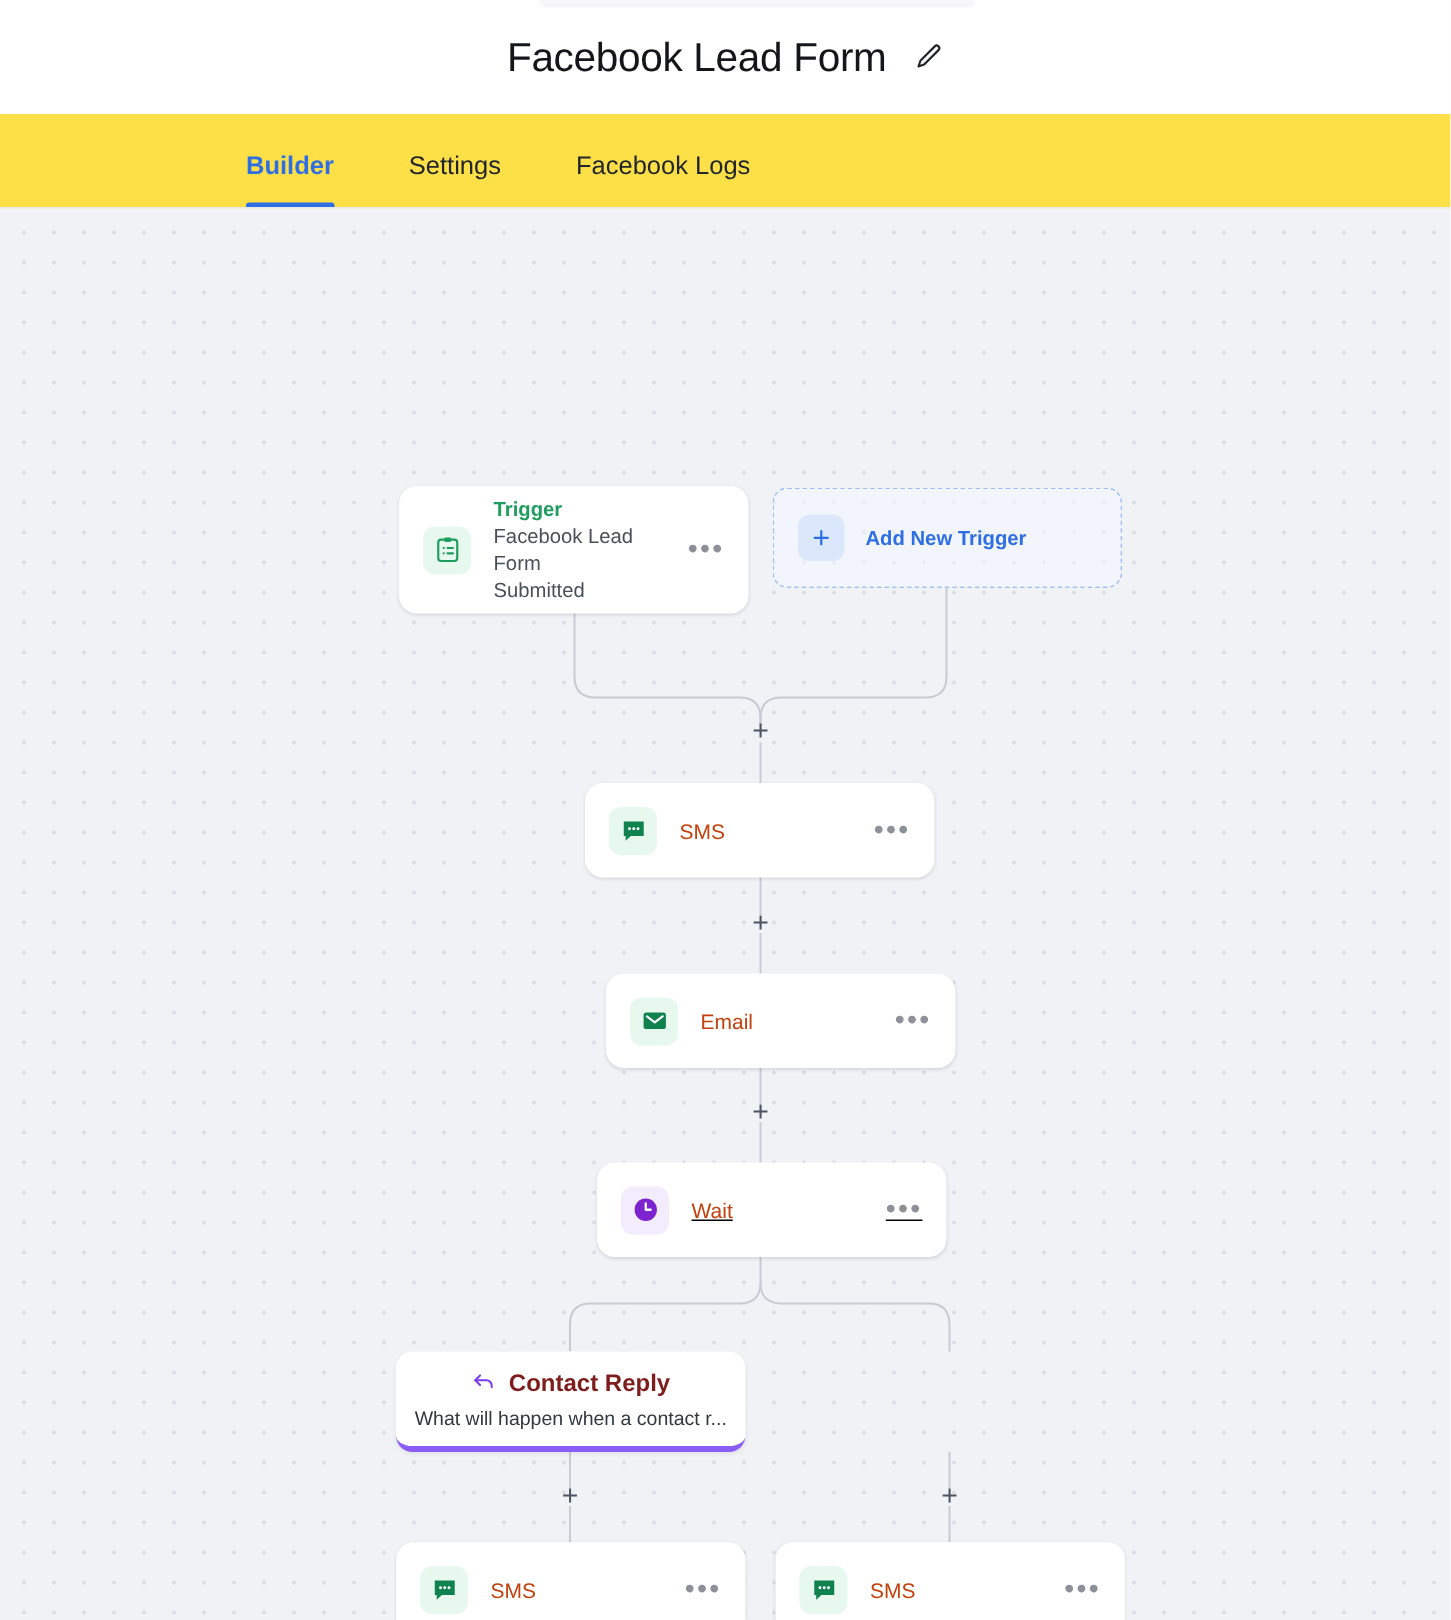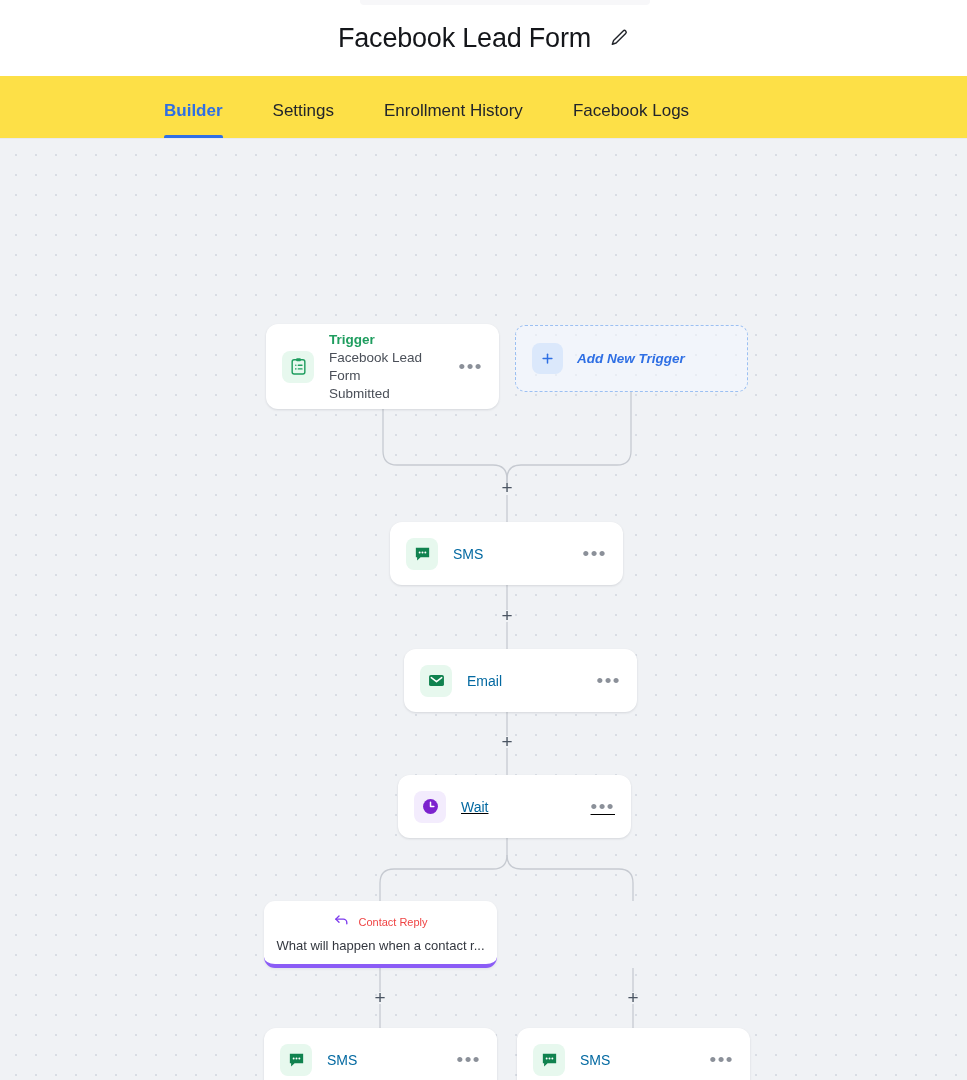--- a/index.html
+++ b/index.html
@@ -138,21 +138,20 @@
     position: absolute;
     left: 515px; top: 186px;
     width: 233px; height: 67px;
     border: 1.4px dashed #9cc0f2;
     border-radius: 10px;
     background: rgba(244,248,255,0.55);
     display: flex;
     align-items: center;
     padding-left: 16px;
     cursor: pointer;
-    font-style: italic;
   }
   .plus-box {
     width: 31px; height: 31px;
     border-radius: 8px;
     background: #dbe8fb;
     display: flex;
     align-items: center;
     justify-content: center;
     color: #2f6fe4;
     font-size: 20px;
@@ -167,42 +166,42 @@
   }
 
   
   .action-node {
     width: 233px; height: 63px;
     padding: 0 14px 0 16px;
   }
   .action-label {
     margin-left: 15px;
     font-size: 14px;
-    color: #0369a1;
+    color: #c2410c;
     flex: 1 1 auto;
   }
 
   
   .branch-node {
     position: absolute;
     width: 233px; height: 67px;
     background: #ffffff;
     border-radius: 11px;
     border-bottom: 4px solid #8b5cf6;
     box-shadow: 0 1px 3px rgba(16,24,40,0.07);
     display: flex;
     flex-direction: column;
     align-items: center;
     justify-content: center;
     cursor: pointer;
   }
   .branch-title {
-    font-size: 11px;
-    color: #ef4444;
-    font-weight: 400;
+    font-size: 16px;
+    color: #7f1d1d;
+    font-weight: 700;
     display: flex;
     align-items: center;
     gap: 8px;
     line-height: 19px;
   }
   .branch-sub {
     font-size: 13px;
     color: #33373f;
     margin-top: 3px;
     line-height: 17px;
@@ -232,21 +231,20 @@
   <span class="edit-icon">
     <svg width="20" height="20" viewBox="0 0 24 24" fill="none" stroke="#22252b" stroke-width="1.7" stroke-linecap="round" stroke-linejoin="round">
       <path d="M17 3.5a2.1 2.1 0 0 1 3 3L8.5 18 4 19.5 5.5 15 17 3.5z"></path>
     </svg>
   </span>
 </div>
 
 <div class="tabbar">
   <div class="tab active">Builder</div>
   <div class="tab">Settings</div>
-  <div class="tab">Enrollment History</div>
   <div class="tab">Facebook Logs</div>
 </div>
 
 <div class="canvas">
 
   <svg class="svg-layer">
     <g fill="none" stroke="#c6cad1" stroke-width="1.3">
 
       <path d="M383 270 L383 312 Q383 326 397 326 L493 326 Q507 326 507 340 L507 344"></path>
 

